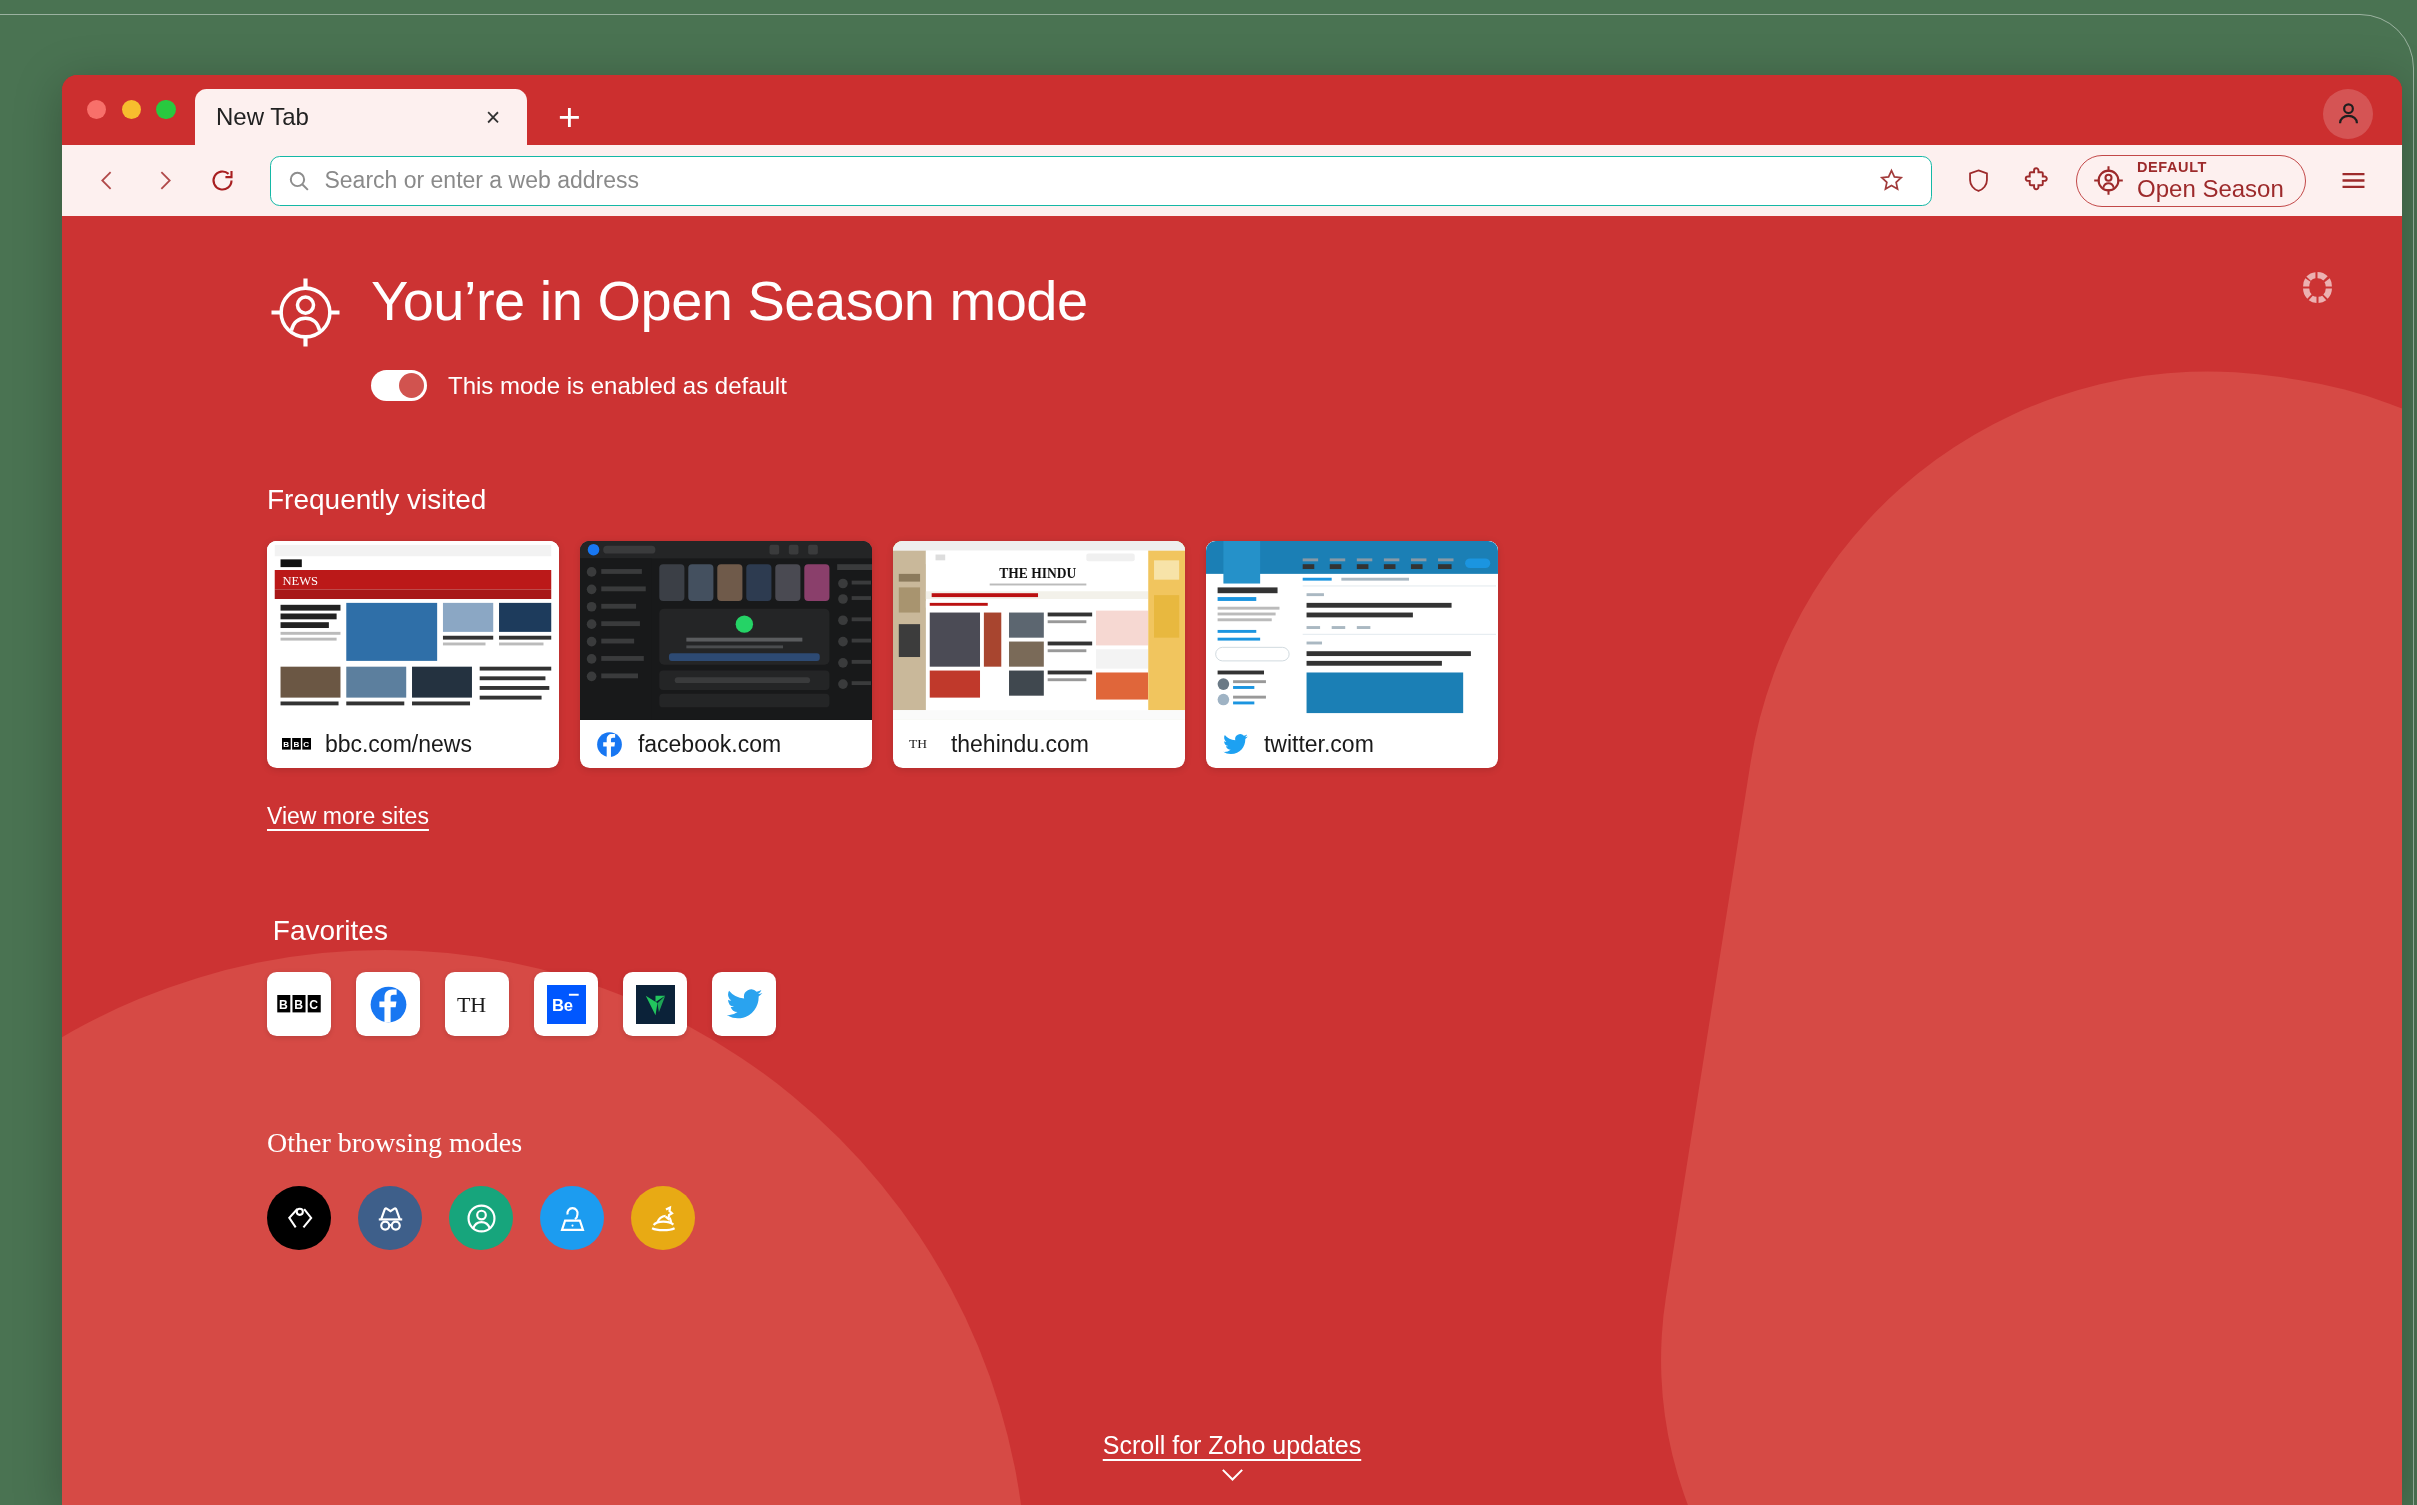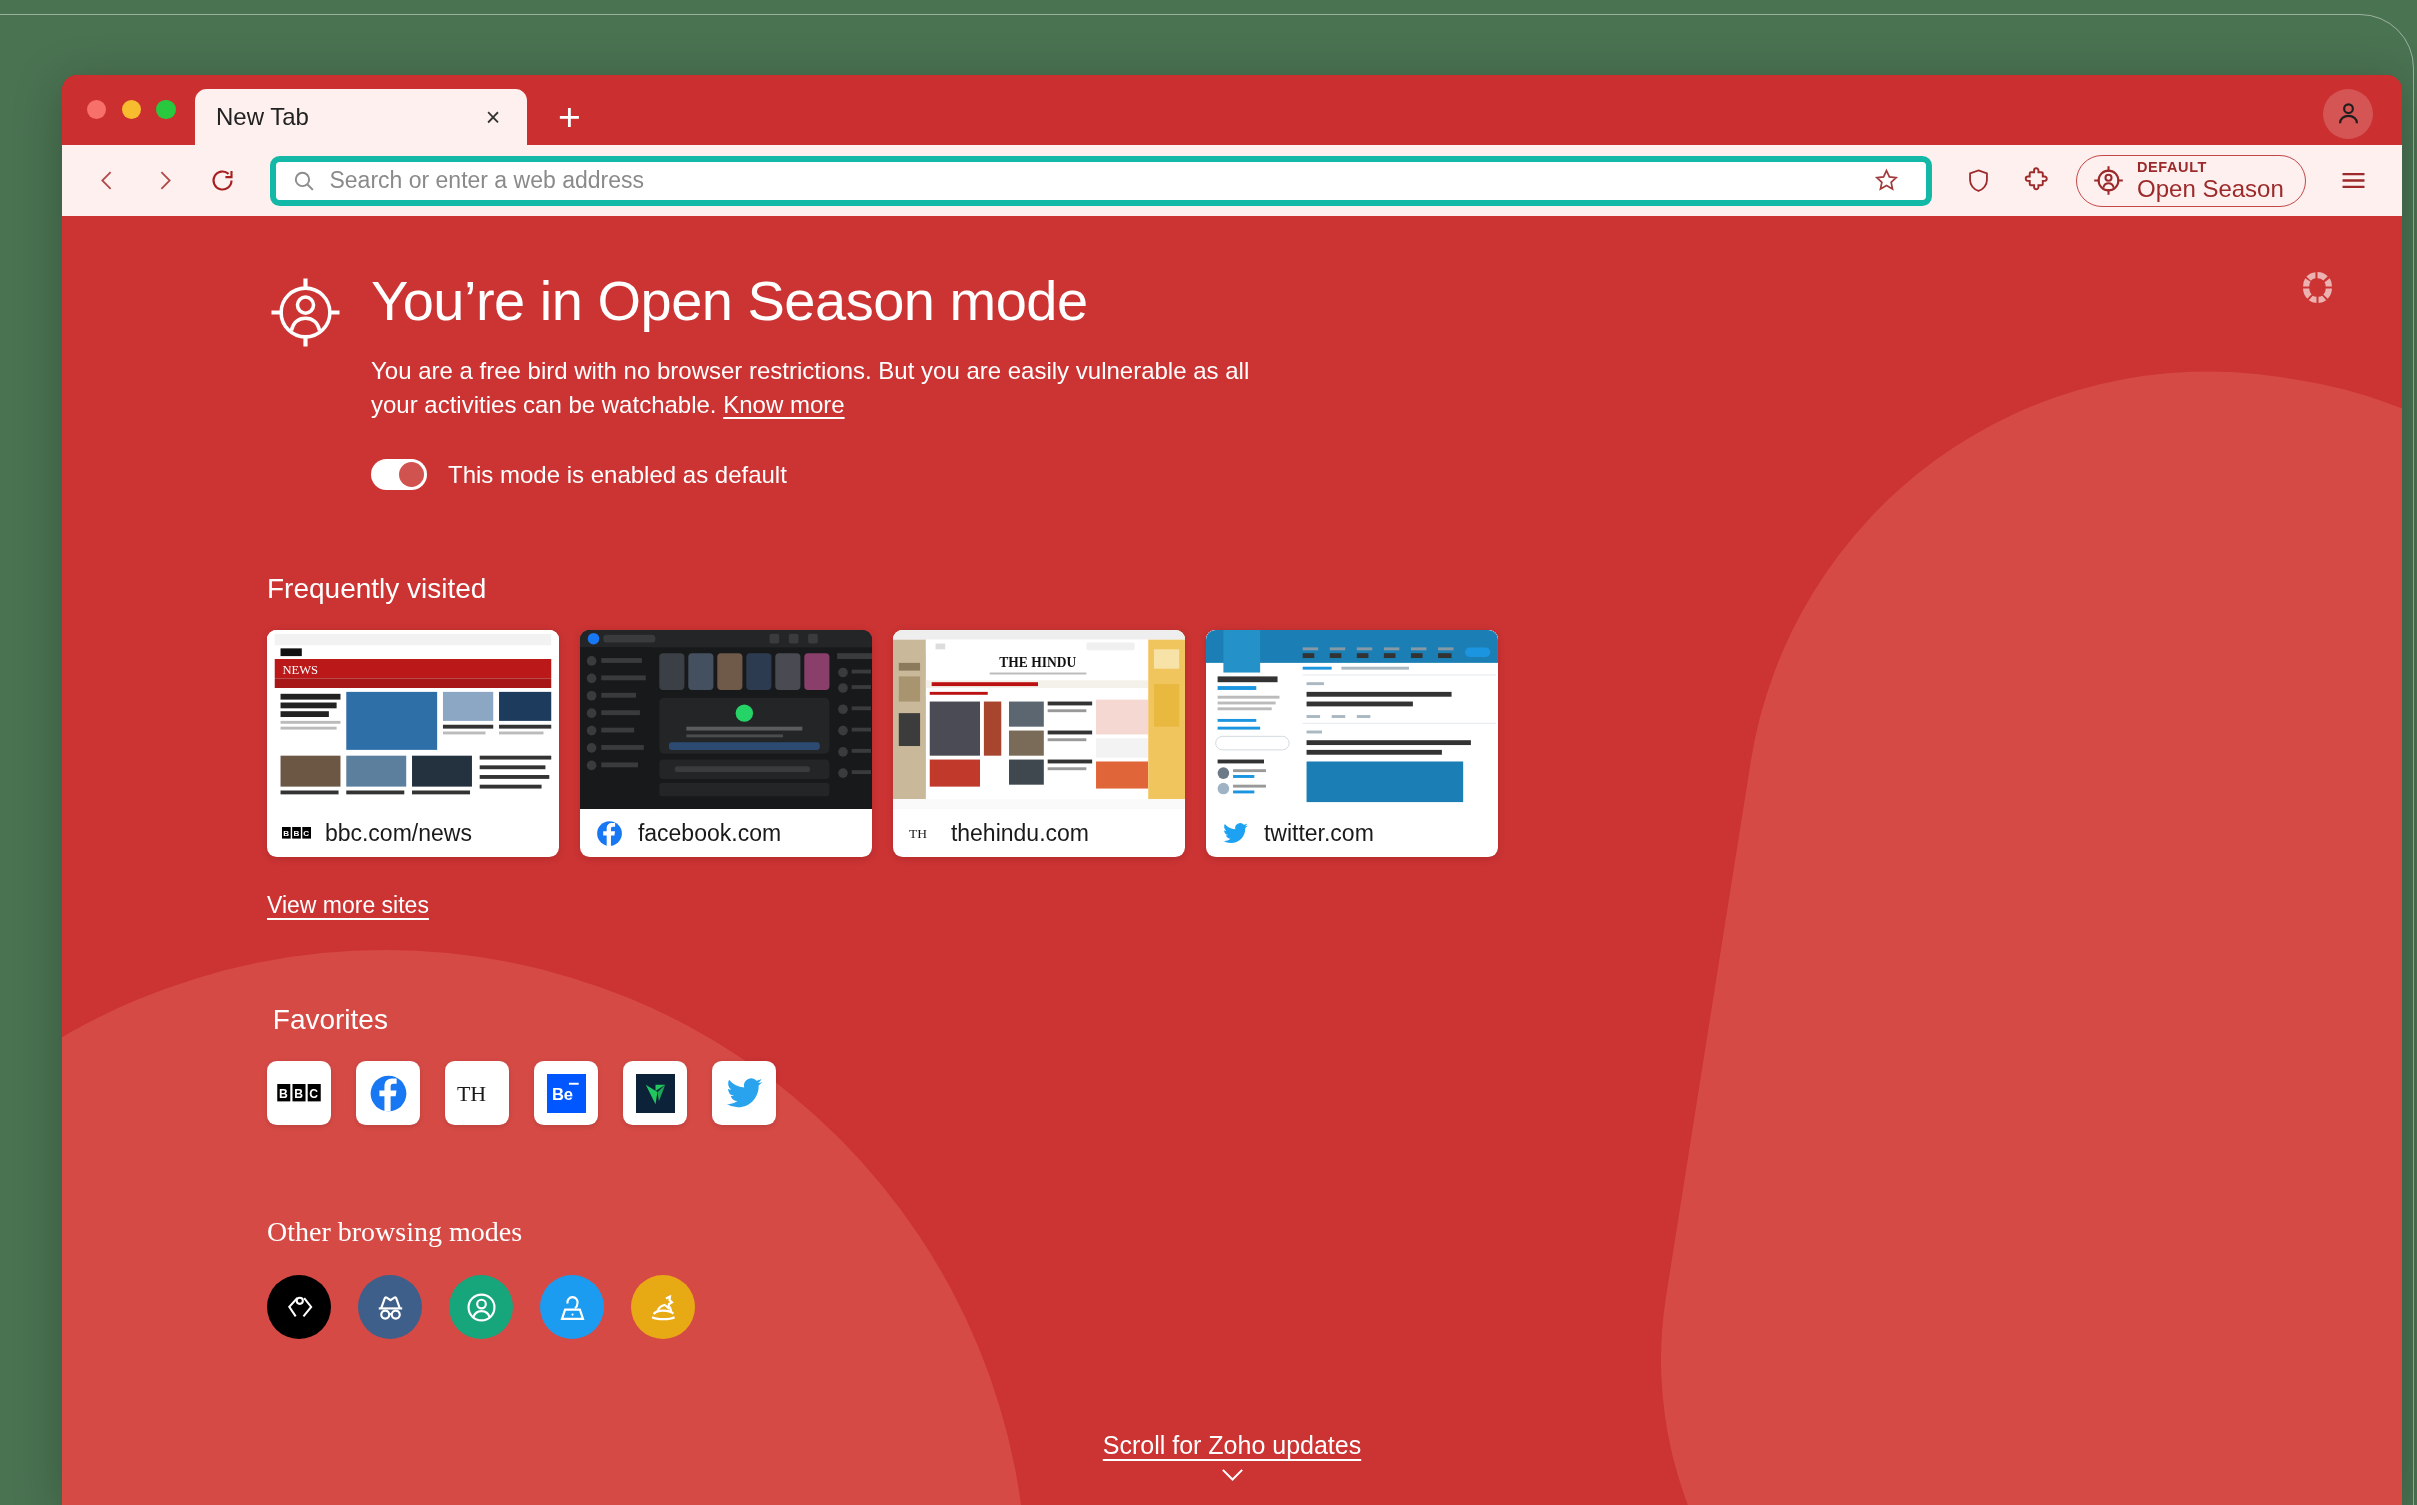--- a/index.html
+++ b/index.html
@@ -68,21 +68,21 @@
     display:flex; align-items:center; padding:0 25px 0 21px; gap:9.7px;
   }
   .navbtn{
     width:48px; height:48px; border-radius:7.7px;
     display:flex; align-items:center; justify-content:center;
     color:#b14a4a;
   }
   .navbtn.reload{ color:#a81f20; }
   .omnibox{
     flex:1; height:50px; margin:0 13.5px;
-    background:#fff; border:6px solid #14b8a6; border-radius:9.7px;
+    background:#fff; border:1px solid #14b8a6; border-radius:9.7px;
     display:flex; align-items:center; padding:0 15.4px; gap:13.5px;
   }
   .omni-placeholder{ flex:1; color:#8a8a8a; font-size:23px; }
   .tb-icon{
     width:48px; height:48px; display:flex; align-items:center; justify-content:center;
     color:#9d2a2b;
   }
   .mode-pill{
     height:52px; border:1.5px solid #c24848; border-radius:27px;
     display:flex; align-items:center; gap:11.6px; padding:0 21px 0 15.4px;
@@ -306,24 +306,20 @@
         <div class="hero-icon">
           <svg width="77" height="77" viewBox="0 0 24 24" fill="none" stroke="#ffffff" stroke-width="1.1">
             <circle cx="12" cy="12" r="7.6"></circle>
             <path d="M12 1.4v3.4M12 19.2v3.4M1.4 12h3.4M19.2 12h3.4" stroke-width="1.3"></path>
             <circle cx="12" cy="9.7" r="2.5"></circle>
             <path d="M7.6 17.6c.6-2.4 2.2-3.8 4.4-3.8s3.8 1.4 4.4 3.8"></path>
           </svg>
         </div>
         <div>
           <div class="hero-title">You’re in Open Season mode</div>
-          <p class="hero-desc">
-            <span>You are a free bird with no browser restrictions. But you are easily vulnerable as all your activities can be watchable.</span>
-            <a href="#">Know more</a>
-          </p>
           <div class="toggle-row">
             <div class="toggle">
               <div class="knob"></div>
             </div>
             <span class="toggle-label">This mode is enabled as default</span>
           </div>
         </div>
       </div>
 
       

